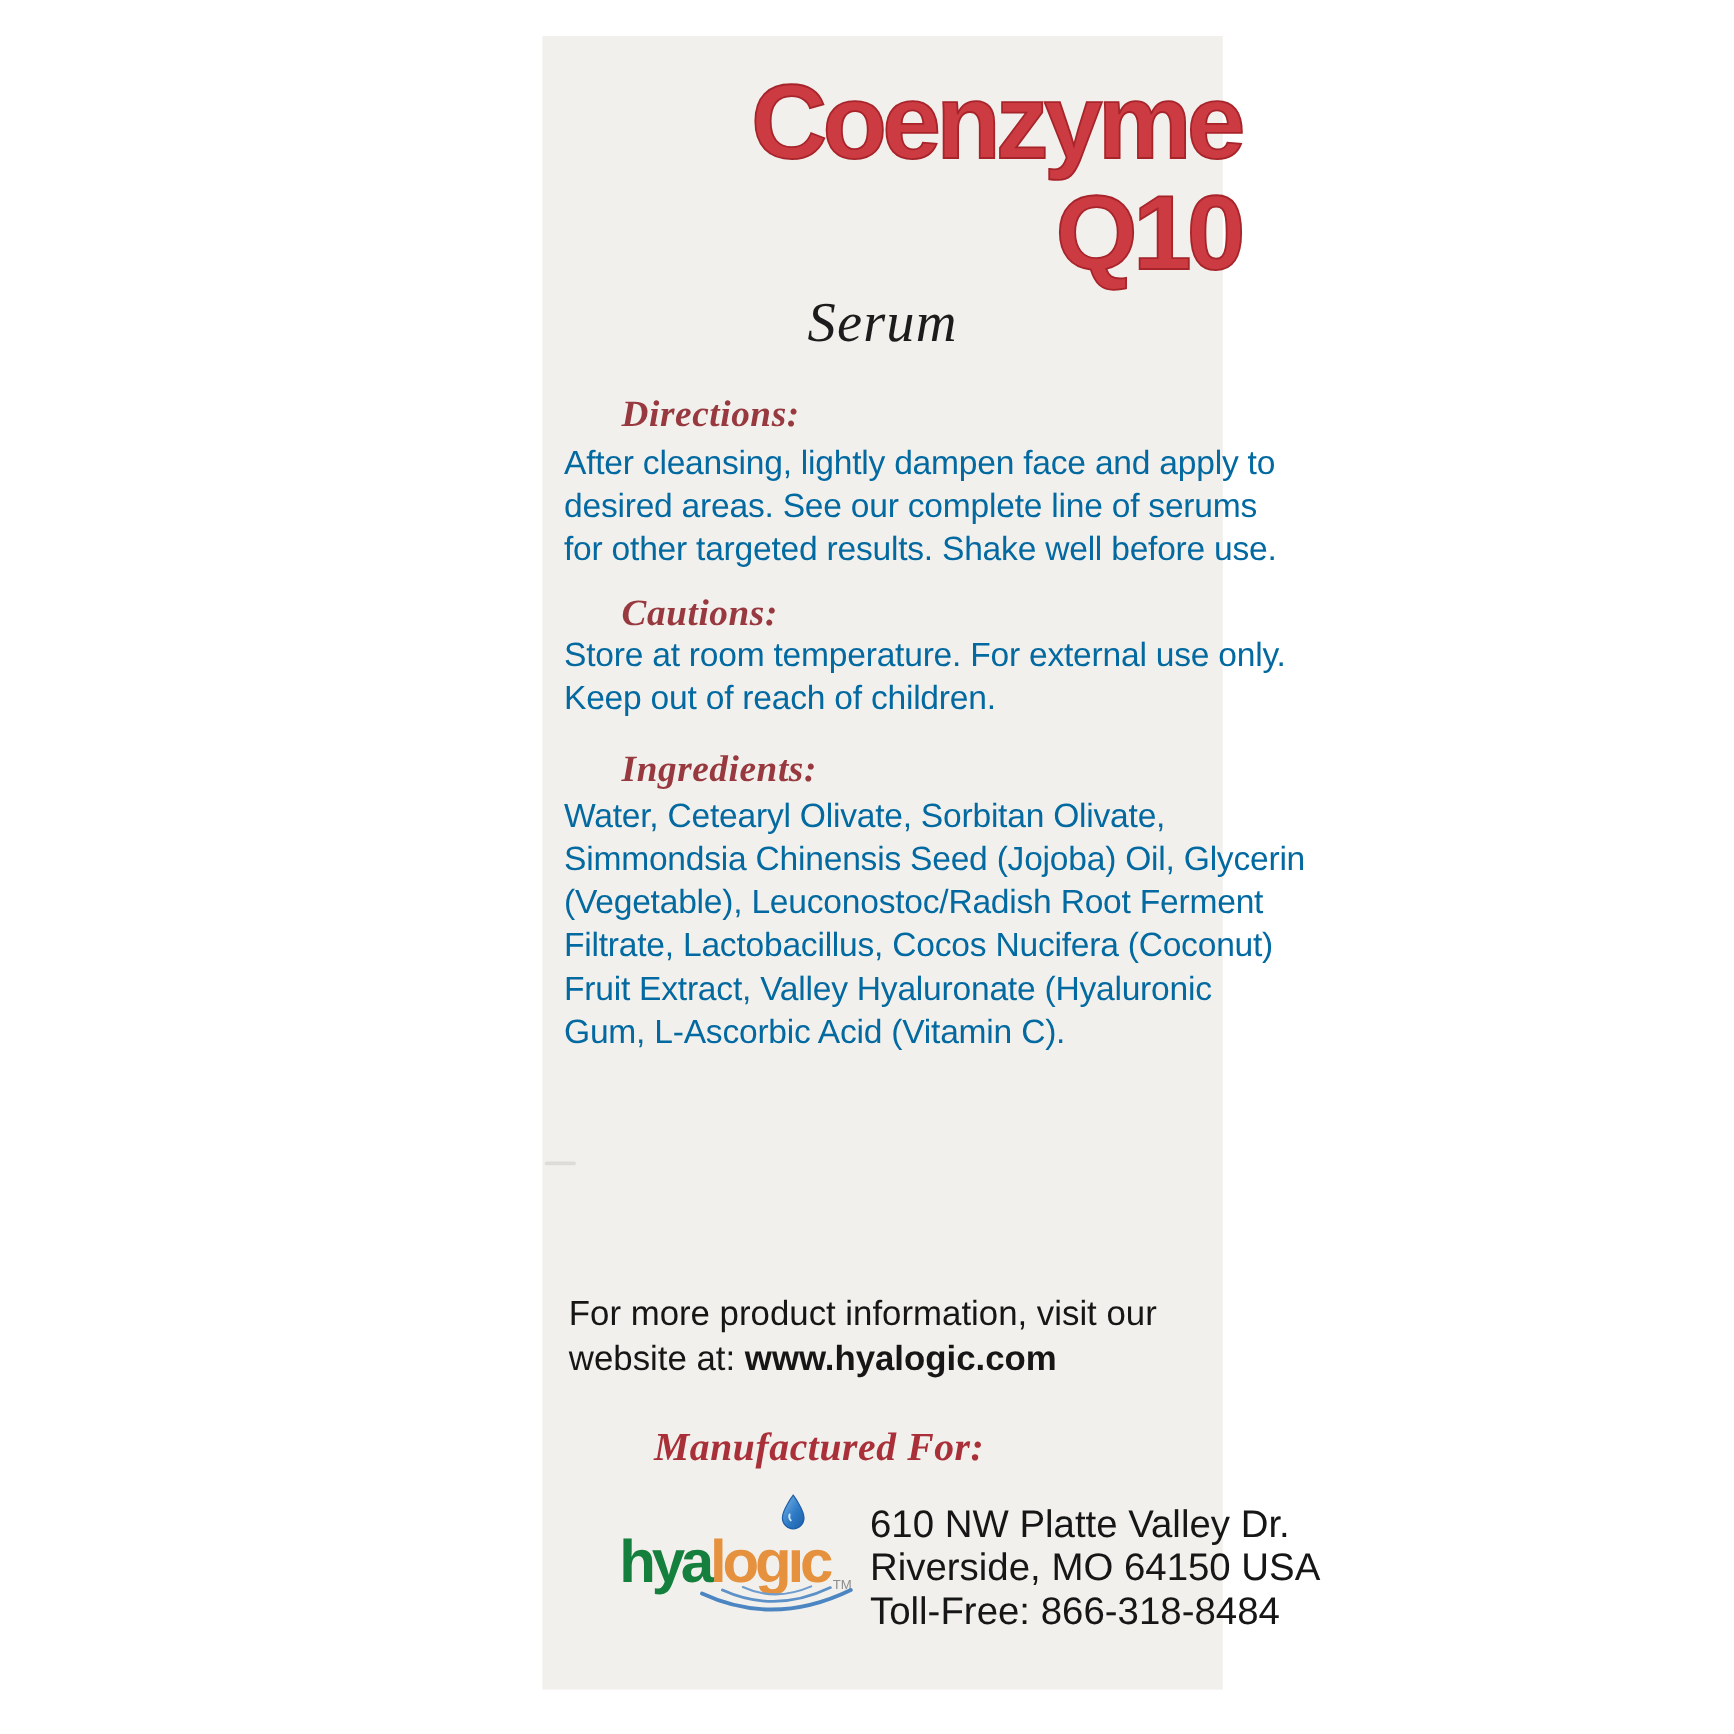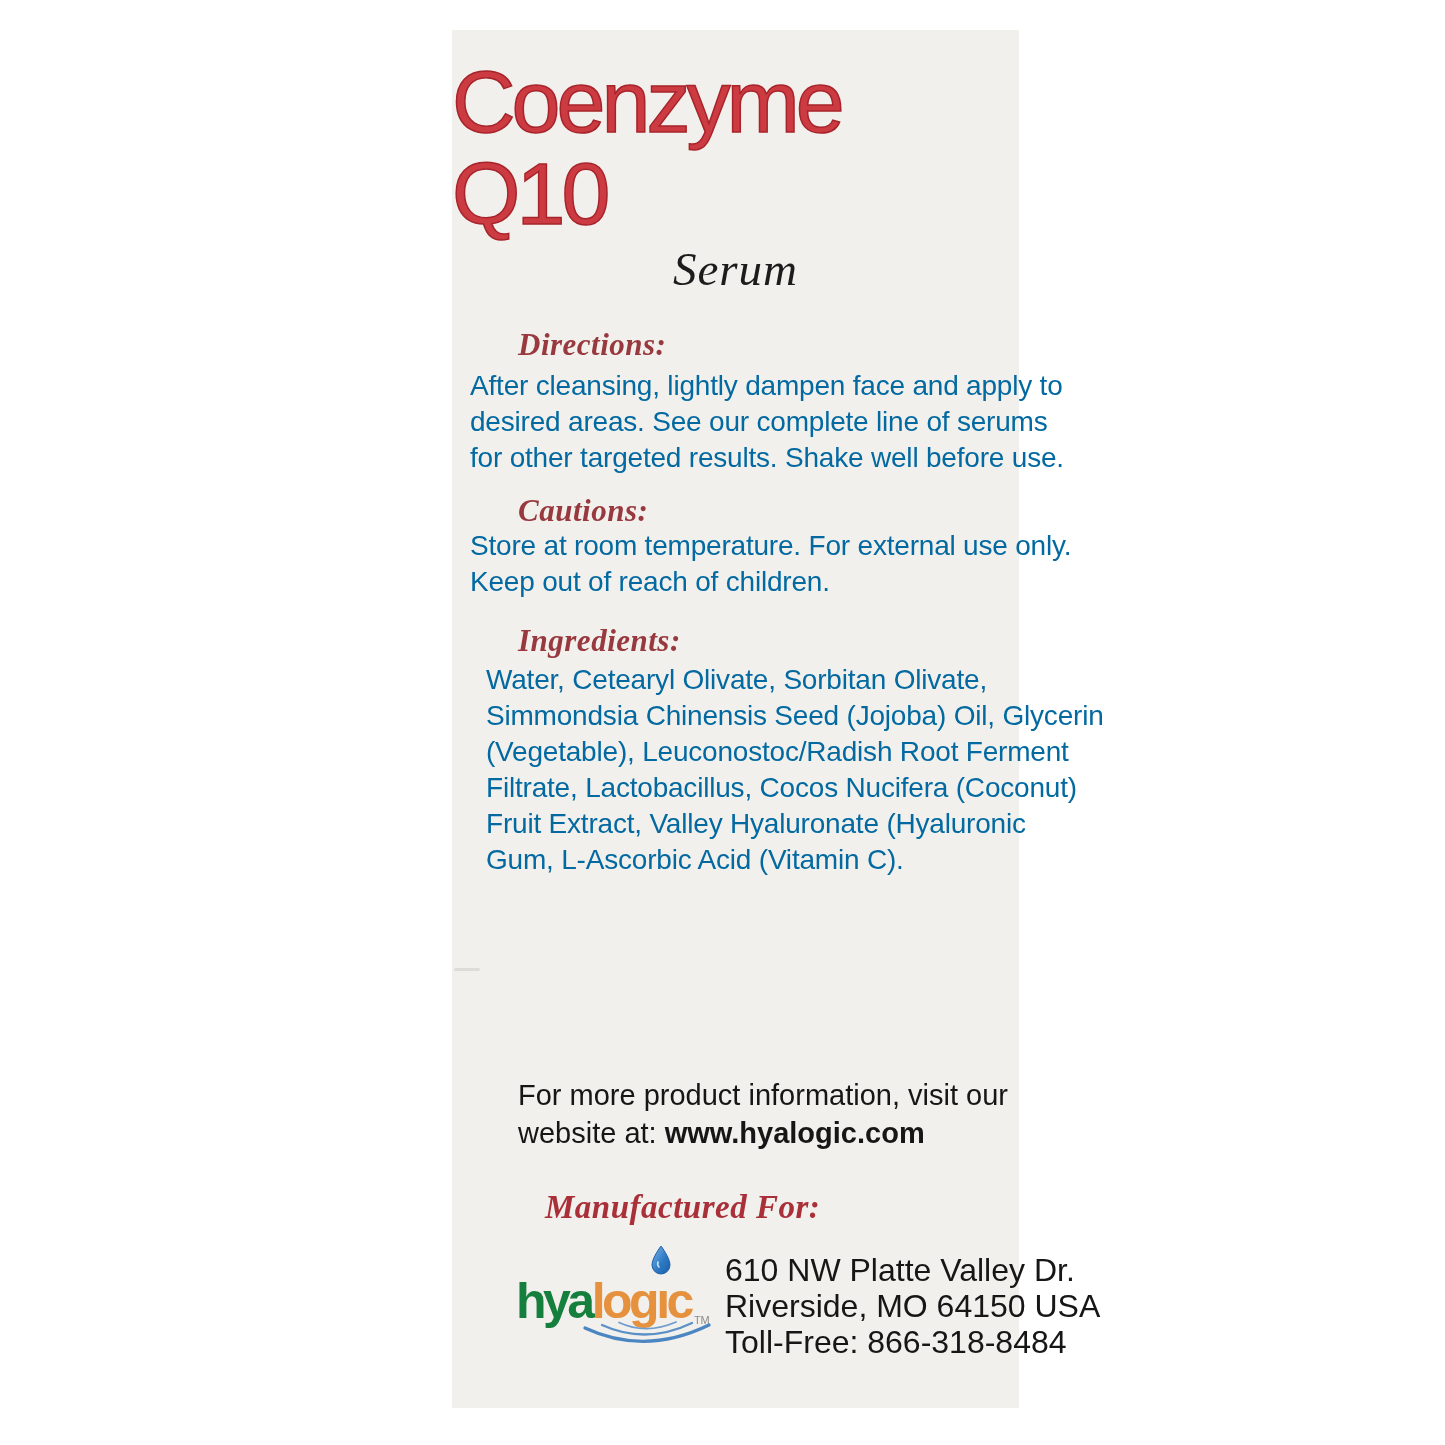--- a/index.html
+++ b/index.html
@@ -8,48 +8,49 @@
     background:#ffffff;
     font-family:"Liberation Sans", sans-serif;
   }
   .panel{
     position:absolute;left:452px;top:30px;width:567px;height:1378px;
     background:#f2f0ec;
   }
   .abs{position:absolute;}
 
   .title{
-    left:0;top:26px;width:100%;text-align:left;
+    left:0;top:26px;width:100%;text-align:right;
     font-size:88px;line-height:92px;letter-spacing:-4px;
     color:#cb3b41;-webkit-text-stroke:1.5px #a8242b;
-    font-weight:normal;
+    font-weight:bold;
+    padding-left:15px;
   }
   .subtitle{
     left:0;top:212px;width:100%;text-align:center;
     font-family:"Liberation Serif", serif;font-style:italic;
     font-size:47px;color:#1c1c1c;letter-spacing:1px;
   }
   .heading{
     font-family:"Liberation Serif", serif;font-style:italic;font-weight:bold;
     font-size:31px;line-height:38px;color:#98393f;letter-spacing:.5px;
     white-space:nowrap;
     margin-left:48px;
   }
   .bodytext{font-size:28px;line-height:36px;color:#0369a1;letter-spacing:-.2px;}
   .bodytext .line{white-space:nowrap;}
 
   #h-directions{left:18px;top:296px;}
   #b-directions{left:18px;top:338px;}
   #h-cautions{left:18px;top:462px;}
   #b-cautions{left:18px;top:498px;}
   #h-ingredients{left:18px;top:592px;}
-  #b-ingredients{left:18px;top:632px;margin-left:16px;}
+  #b-ingredients{left:18px;top:632px;}
 
   #info{left:22px;top:1046px;font-size:29px;line-height:38px;color:#161616;}
-  #info .line{white-space:nowrap;margin-left:44px;}
+  #info .line{white-space:nowrap;}
   #info b{font-weight:bold;}
 
   #h-manufactured{left:45px;top:1158px;font-size:33px;color:#a93039;letter-spacing:.5px;}
 
   #logo{left:58px;top:1210px;width:215px;height:145px;}
   .logo-text{
     position:absolute;left:6px;top:32px;
     font-weight:bold;font-size:50px;letter-spacing:-3.5px;
     white-space:nowrap;
   }

